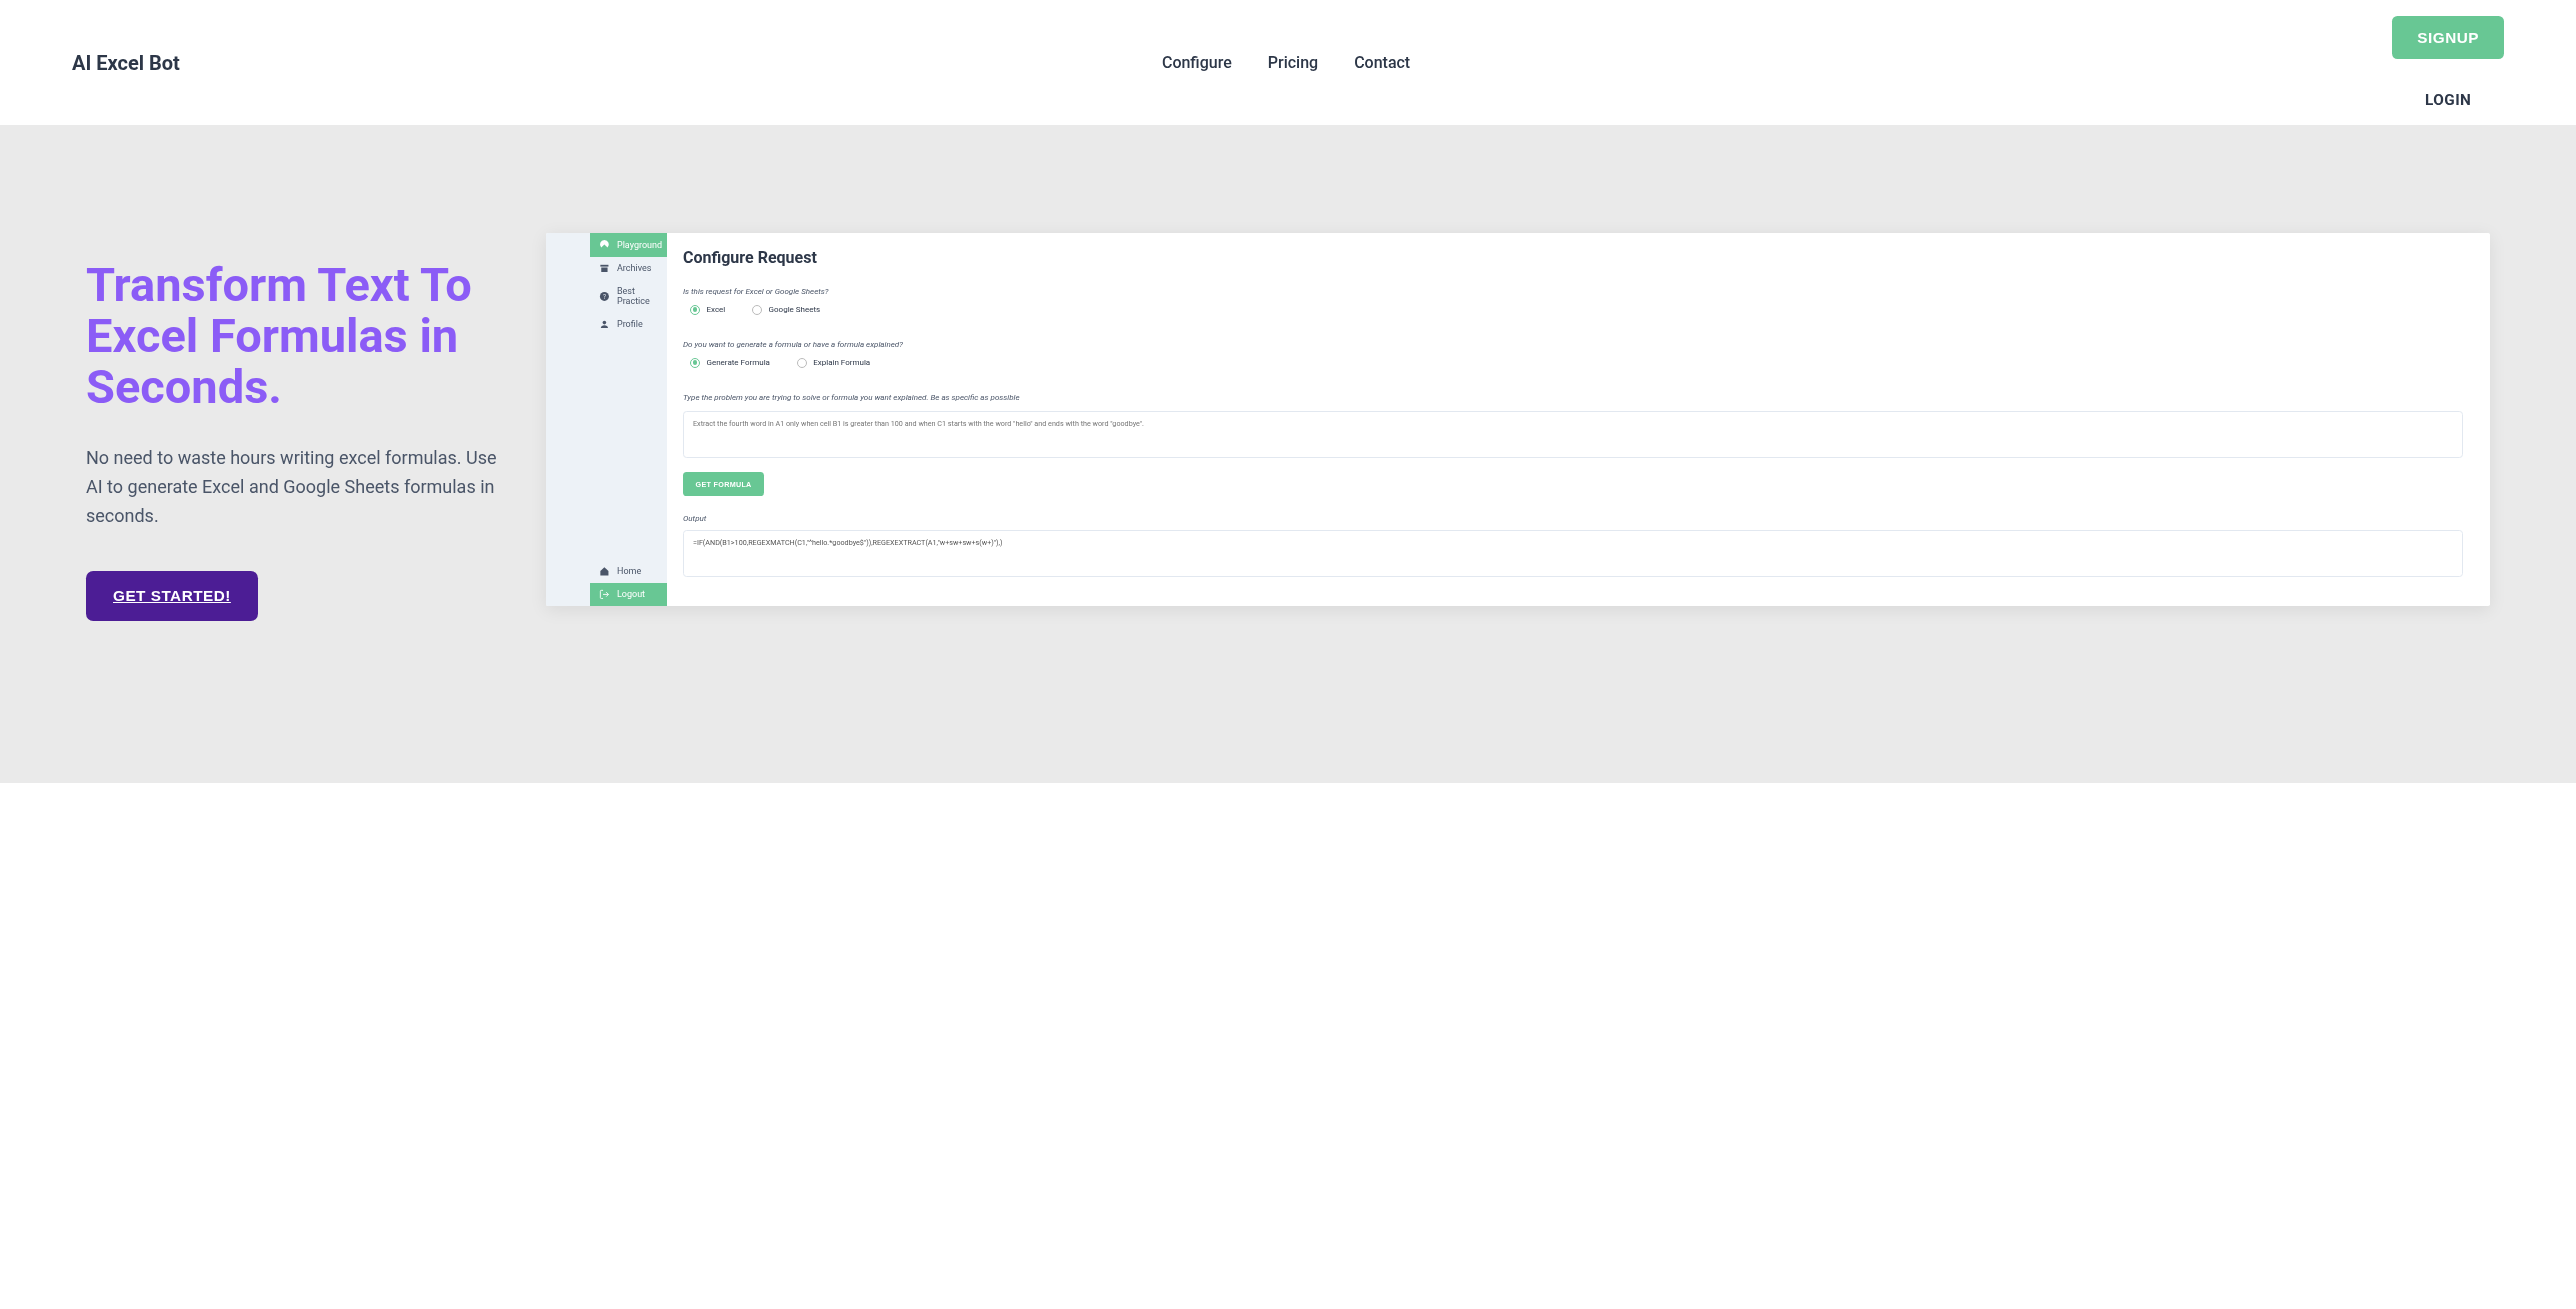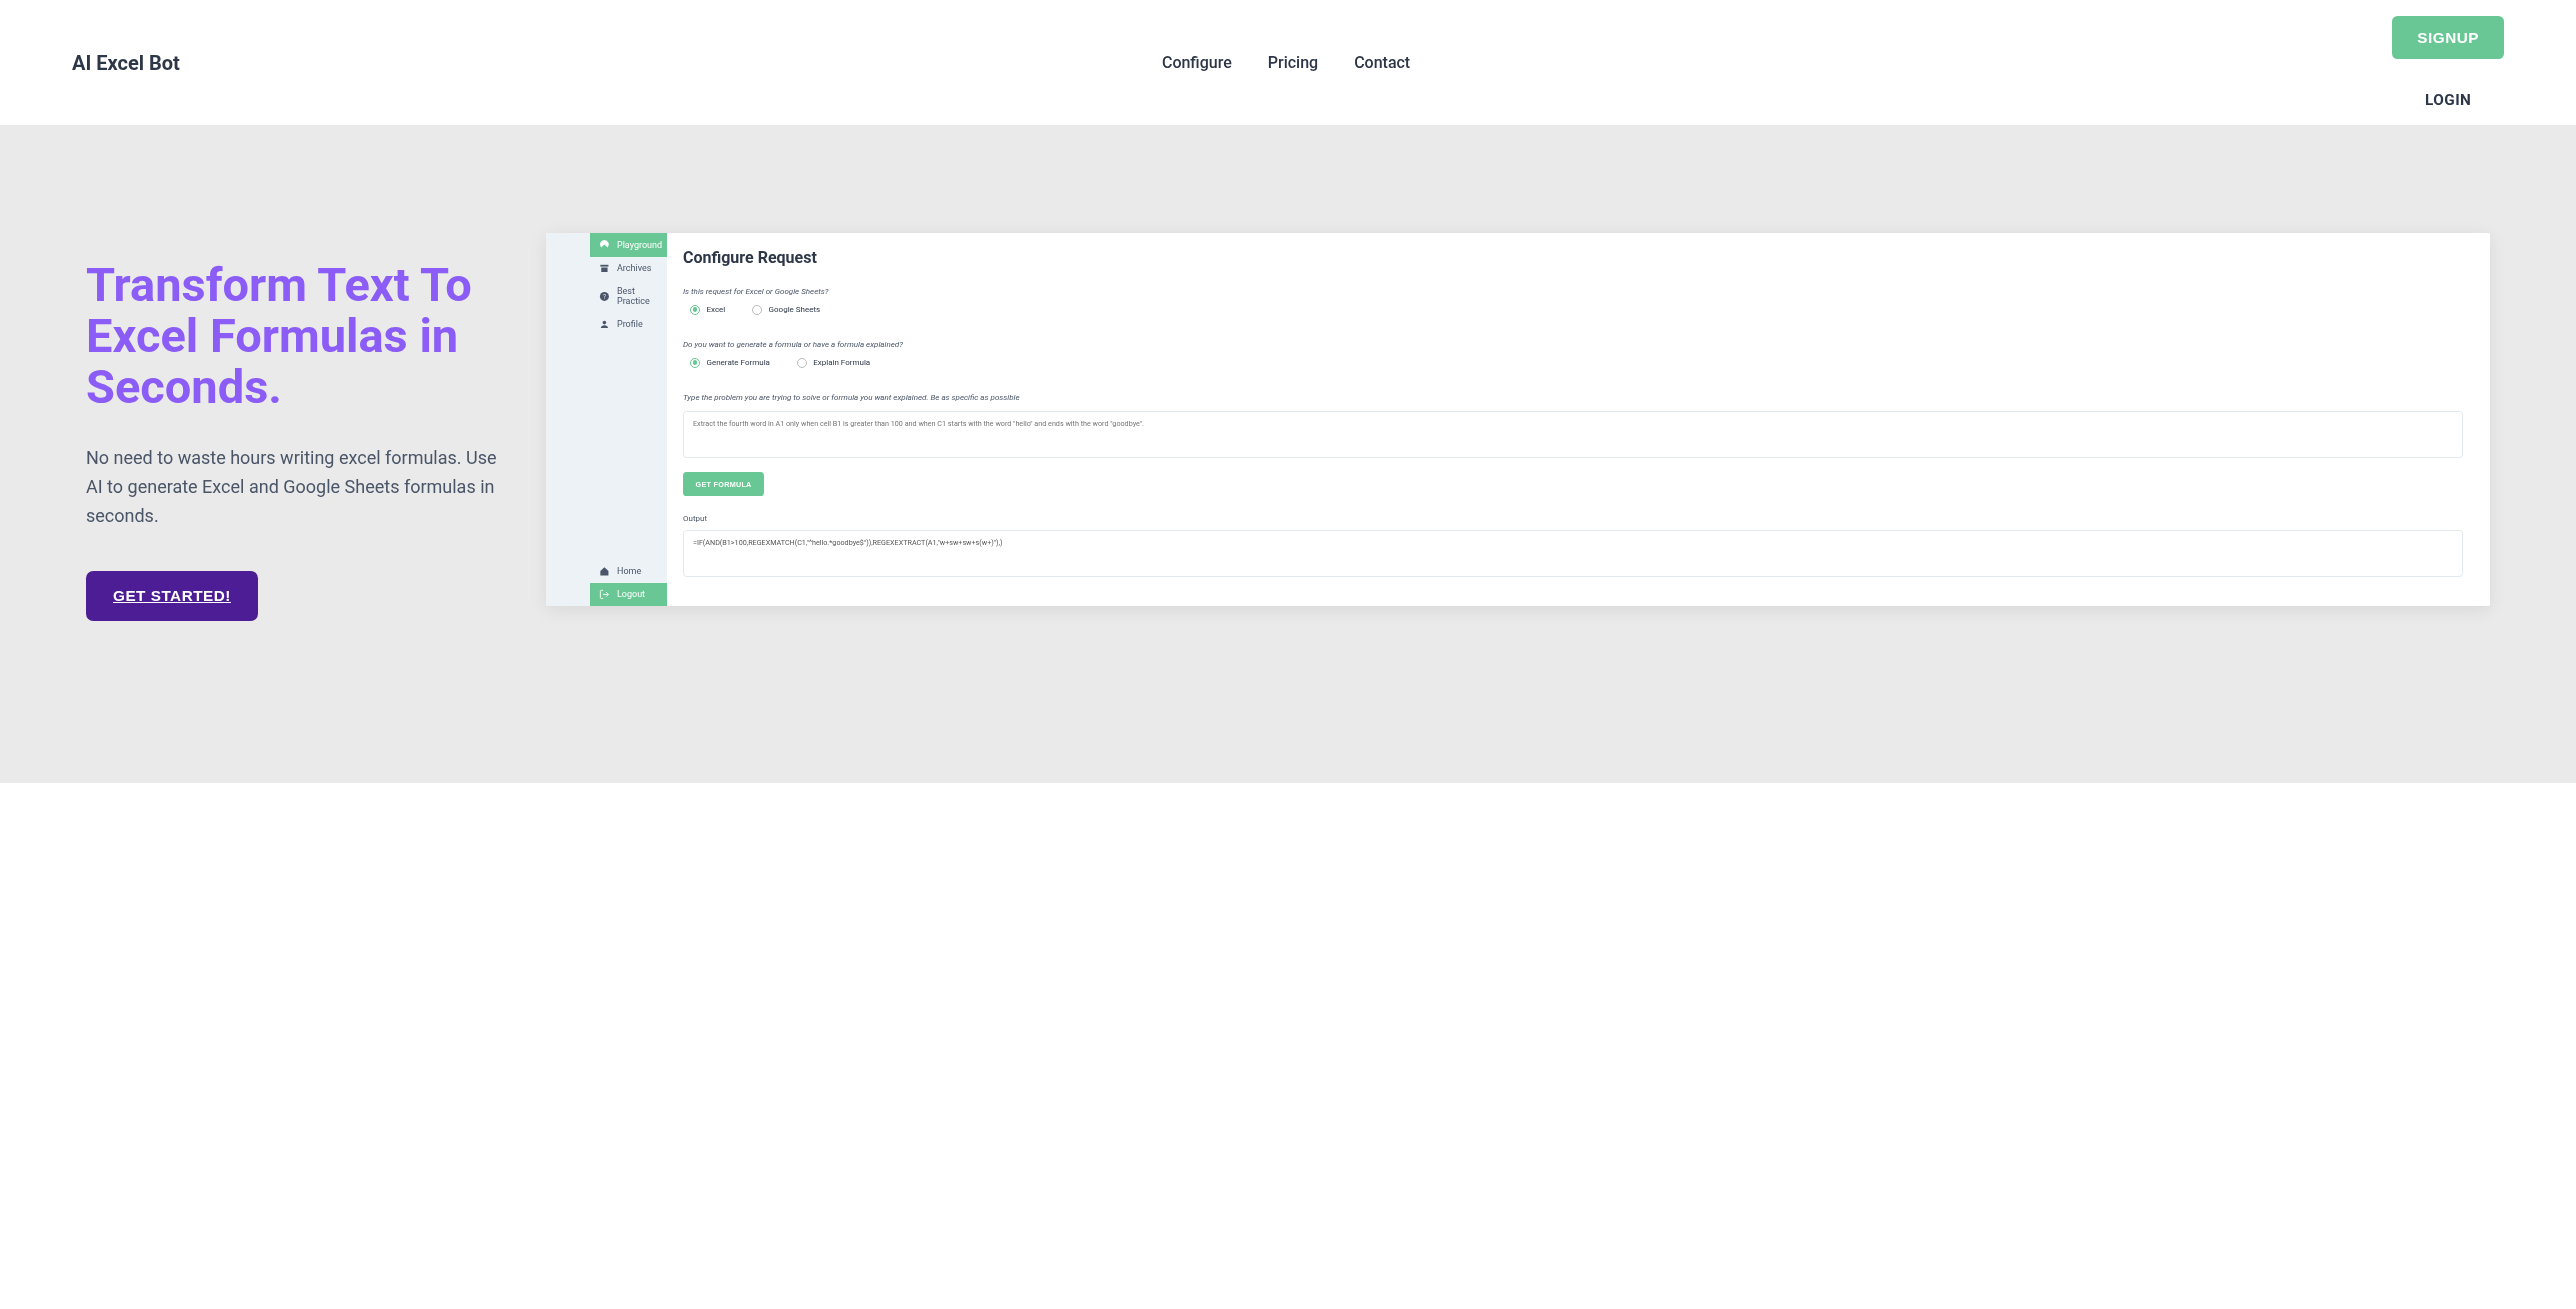--- a/index.html
+++ b/index.html
@@ -205,20 +205,21 @@
       font-weight: 600;
       padding: 7.2px 12.6px;
       border: none;
       border-radius: 3.6px;
       cursor: pointer;
       letter-spacing: 0.3px;
       margin-bottom: 18px;
     }
     .output-label {
       font-size: 8px;
+      font-style: italic;
       color: #4a5568;
       margin-bottom: 7.2px;
     }
     .output-box {
       width: 100%;
       min-height: 47px;
       border: 0.9px solid #e2e8f0;
       border-radius: 3.6px;
       padding: 7.2px 9px;
       font-size: 7.2px;

